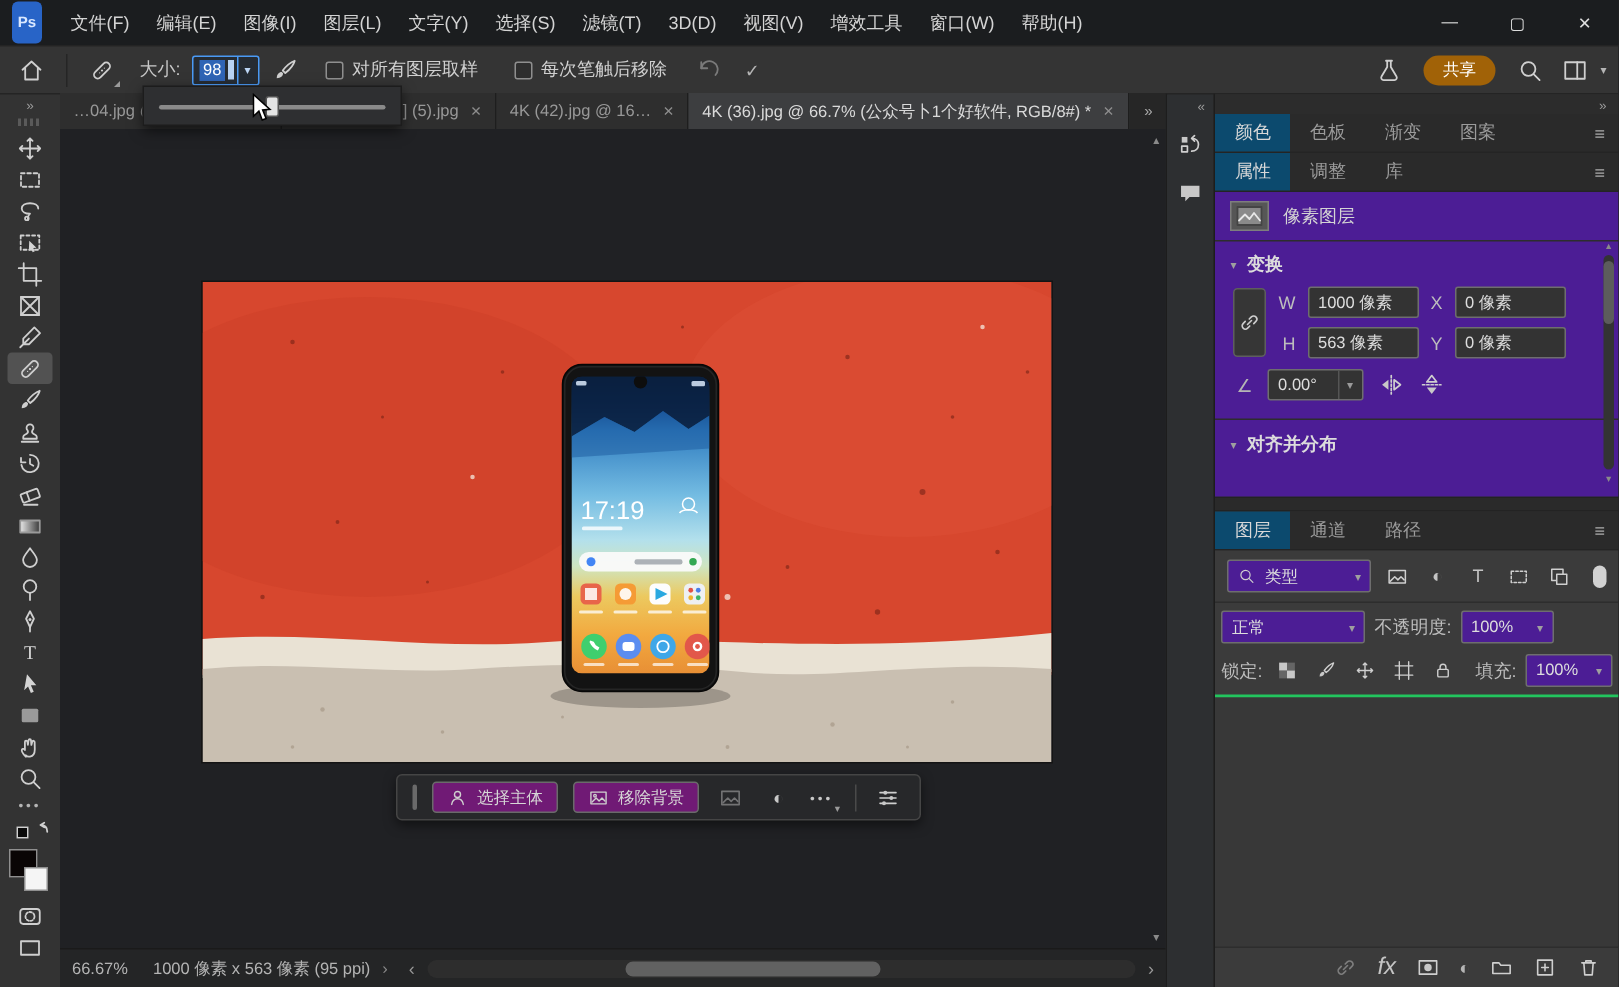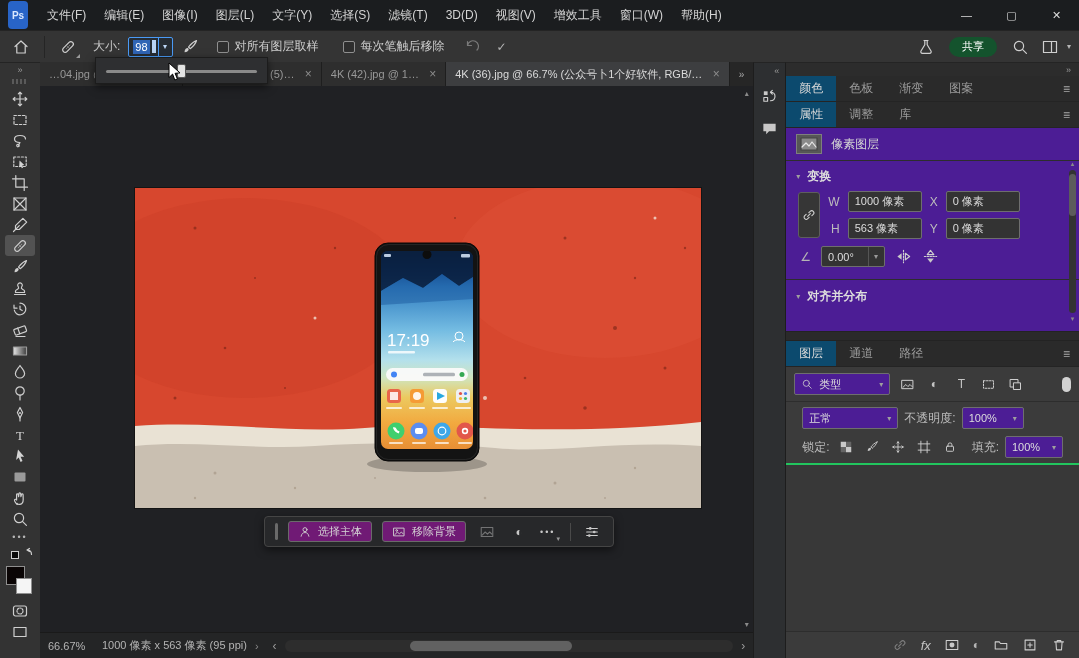--- a/index.html
+++ b/index.html
@@ -19,21 +19,21 @@
   .opt-sep{width:1px;height:22px;background:#252525;margin:0 6px}
   .icon-btn{width:26px;height:24px;display:flex;align-items:center;justify-content:center;border-radius:3px;position:relative}
   .corner-caret{position:absolute;right:1px;bottom:1px;width:0;height:0;border-left:4px solid transparent;border-bottom:4px solid #9a9a9a}
   .opt-label{color:#c8c8c8;margin:0 4px 0 8px;white-space:nowrap}
   .size-field{height:20px;border:1px solid #4a9af5;background:#262c33;display:flex;align-items:center;border-radius:2px}
   .size-field .sel{background:#2f64b5;color:#fff;padding:1px 2px;font-size:11px;margin-left:4px}
   .size-field .caret-block{width:4px;height:13px;background:#b9d3f3;margin:0 2px}
   .size-field .dd{width:14px;height:18px;border-left:1px solid #4a9af5;display:flex;align-items:center;justify-content:center;color:#bcd6f5;font-size:8px}
   .chk{display:flex;align-items:center;gap:6px;margin:0 10px;white-space:nowrap;color:#cfcfcf}
   .chk .box{width:12px;height:12px;border:1px solid #8f8f8f;background:#2e2e2e;border-radius:2px}
-  .share-btn{height:20px;padding:0 13px;border-radius:10px;background:#14532d;color:#fff;border:none;font-size:11px;display:flex;align-items:center;margin:0 6px;white-space:nowrap}
+  .share-btn{height:20px;padding:0 13px;border-radius:10px;background:#a16207;color:#fff;border:none;font-size:11px;display:flex;align-items:center;margin:0 6px;white-space:nowrap}
   .glyph{color:#b5b5b5}
 
   
   .main{flex:1;display:flex;min-height:0}
 
   
   .toolscol{flex:0 0 40px;background:#333;display:flex;flex-direction:column;align-items:center;border-top:1px solid #242424}
   .tools-collapse{height:14px;font-size:9px;color:#9a9a9a;line-height:14px}
   .grip{width:16px;height:5px;margin:2px 0 4px;background:repeating-linear-gradient(90deg,#5a5a5a 0 2px,transparent 2px 4px)}
   .tool{width:30px;height:21px;display:flex;align-items:center;justify-content:center;border-radius:3px}
@@ -106,31 +106,31 @@
   .align-sec{border-top:1px solid #2d2d2d;margin-top:8px}
   .align-head{display:flex;align-items:center;gap:7px;padding:8px 10px;font-weight:bold;color:#dcdcdc}
   .align-body{height:14px}
   .dock-gap{height:10px;background:#2a2a2a;border-top:1px solid #232323;border-bottom:1px solid #232323}
   .layers-body{background:#3b3b3b;flex:1;display:flex;flex-direction:column;min-height:0}
   .filter-row{display:flex;align-items:center;gap:7px;padding:6px 8px;border-bottom:1px solid #2d2d2d}
   .combo{height:22px;border:1px solid #6e6e6e;background:#4c1d95;display:flex;align-items:center;padding:0 6px;gap:6px;color:#ddd;font-size:11px;border-radius:2px}
   .combo .dd{margin-left:auto;font-size:8px;color:#9f9f9f}
   .f-ic{width:20px;height:18px;display:flex;align-items:center;justify-content:center;color:#c4c4c4}
   .toggle-pill{width:9px;height:15px;border-radius:5px;background:#d2d2d2;margin-left:auto}
-  .blend-row,.lock-row{display:flex;align-items:center;gap:6px;padding:5px 16px}
+  .blend-row,.lock-row{display:flex;align-items:center;gap:6px;padding:5px 4px}
   .lock-row{border-bottom:2px solid #22c55e;padding-top:2px}
   .rlabel{color:#bdbdbd;white-space:nowrap}
   .layer-row{height:27px;background:#4c4e50;display:flex;align-items:center;border-bottom:1px solid #2c2c2c}
   .eye-cell{width:26px;align-self:stretch;display:flex;align-items:center;justify-content:center;border-right:1px solid #3a3a3a}
   .layer-thumb{width:32px;height:22px;margin:0 8px;outline:1px dashed #ececec;outline-offset:1px;background:linear-gradient(180deg,#d6452c 0 68%,#cfc5b7 68% 100%);position:relative}
   .lt-phone{position:absolute;left:13px;top:3px;width:6px;height:15px;background:#1d4f8c;border:1px solid #121212}
   .layer-name{color:#e6e6e6;font-size:12px;white-space:nowrap;overflow:hidden}
   .layers-empty{flex:1;background:#383838}
   .layers-footer{flex:0 0 27px;border-top:1px solid #2d2d2d;background:#3b3b3b;display:flex;align-items:center;justify-content:flex-end;gap:13px;padding:0 12px}
-  .fx-txt{font-style:italic;color:#c4c4c4;font-size:13px}
+  .fx-txt{font-style:italic;color:#c4c4c4;font-size:16px}
 
   
   .popup{position:absolute;left:95px;top:57px;width:173px;height:27px;background:#2e2f31;border:1px solid #1c1c1c;box-shadow:0 3px 8px rgba(0,0,0,.55);z-index:40}
   .popup .trk{position:absolute;left:10px;right:10px;top:12px;height:3px;background:#8a8a8a;border-radius:2px}
   .popup .hnd{position:absolute;left:81px;top:6px;width:9px;height:14px;background:#e4e4e4;border:1px solid #555;border-radius:2px}
   .cursor-arrow{position:absolute;left:168px;top:62px;z-index:41}
 
   svg.ic{stroke:#cfcfcf;fill:none;stroke-width:1.2;stroke-linecap:round;stroke-linejoin:round;display:block}
   .dim{opacity:.45}
 </style>

